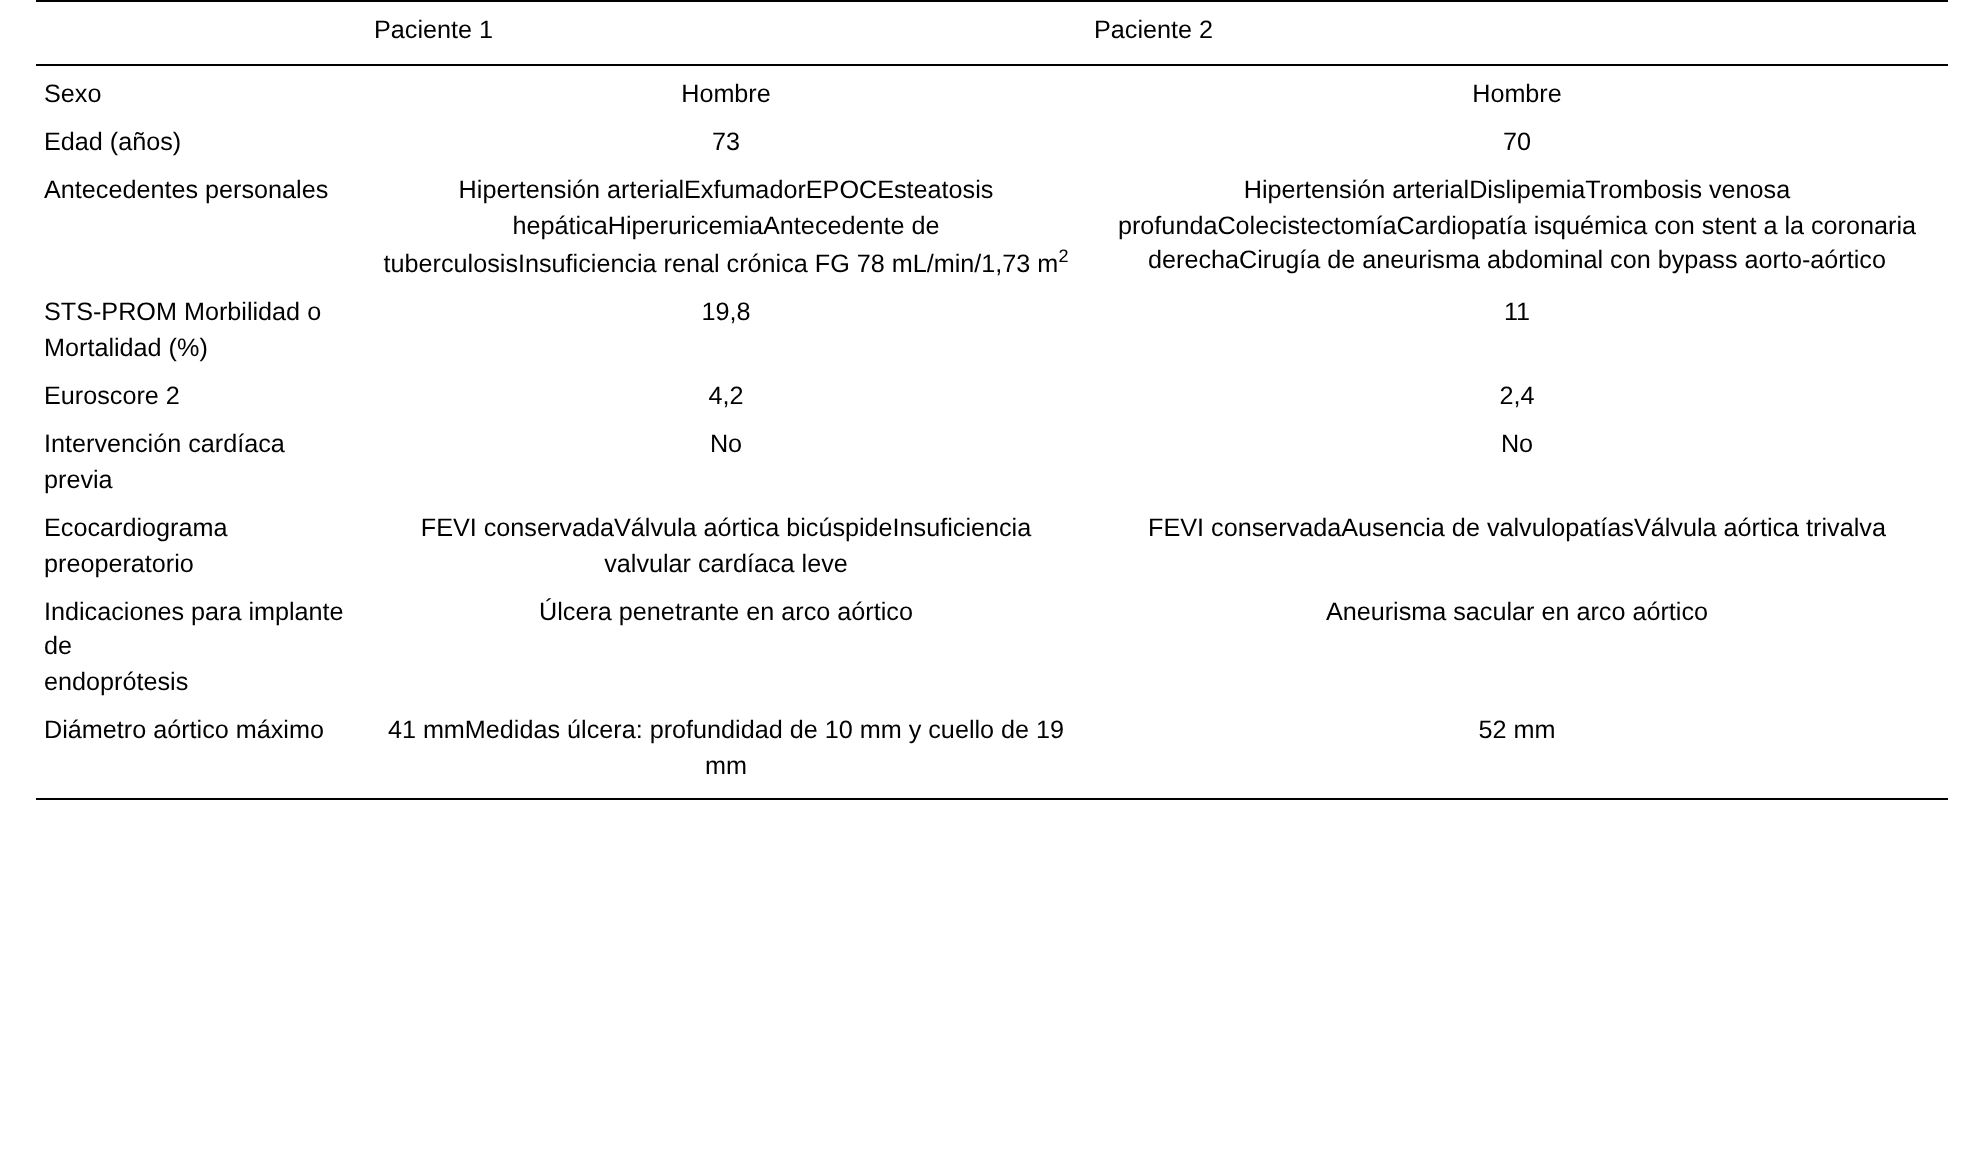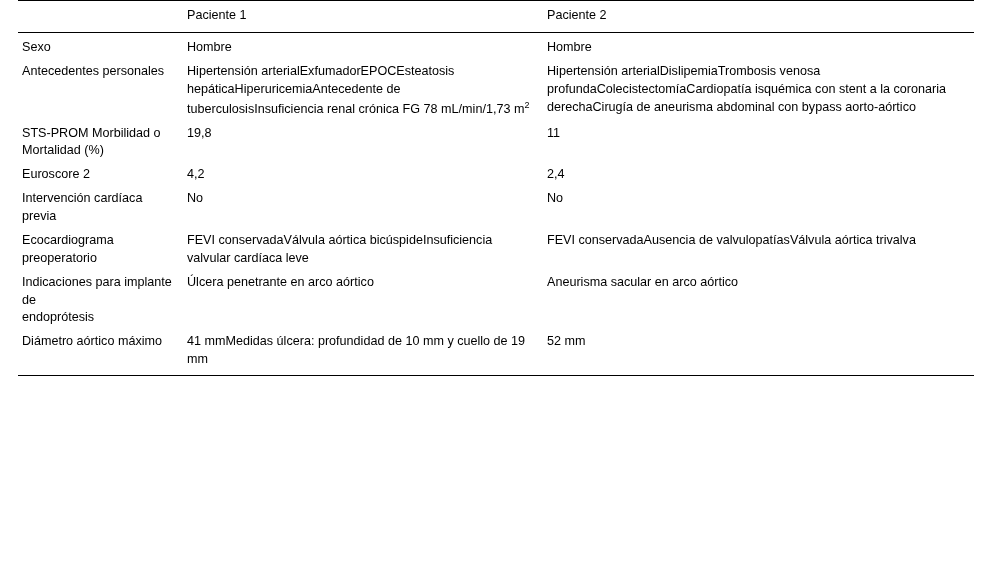--- a/index.html
+++ b/index.html
@@ -46,21 +46,21 @@
     vertical-align: top;
     padding: 3px 4px 3px 4px;
   }
   tbody tr:last-child td {
     border-bottom: 1.6px solid #000;
     padding-bottom: 6px;
   }
   tbody tr:first-child td { padding-top: 6px; }
 
   .lbl { white-space: pre-line; }
-  .val { white-space: pre-line; }
+  .val { white-space: pre-line; text-align: center; }
   sup { font-size: 9px; vertical-align: super; }
 </style>
 </head>
 <body>
 
 <div class="table-wrap">
   <table class="clin-table">
     <colgroup>
       <col class="c0">
       <col class="c1">
@@ -71,20 +71,25 @@
         <th class="blank"></th>
         <th>Paciente 1</th>
         <th>Paciente 2</th>
       </tr>
     </thead>
     <tbody>
       <tr>
         <td class="lbl">Sexo</td>
         <td class="val">Hombre</td>
         <td class="val">Hombre</td>
+      </tr>
+      <tr>
+        <td class="lbl">Edad (años)</td>
+        <td class="val">73</td>
+        <td class="val">70</td>
       </tr>
       <tr>
         <td class="lbl">Antecedentes personales</td>
         <td class="val"><span>Hipertensión arterialExfumadorEPOCEsteatosis hepáticaHiperuricemiaAntecedente de tuberculosisInsuficiencia renal crónica FG 78   mL/min/1,73   m</span><sup>2</sup></td>
         <td class="val">Hipertensión arterialDislipemiaTrombosis venosa profundaColecistectomíaCardiopatía isquémica con stent a la coronaria derechaCirugía de aneurisma abdominal con bypass aorto-aórtico</td>
       </tr>
       <tr>
         <td class="lbl">STS-PROM Morbilidad o Mortalidad (%)</td>
         <td class="val">19,8</td>
         <td class="val">11</td>

